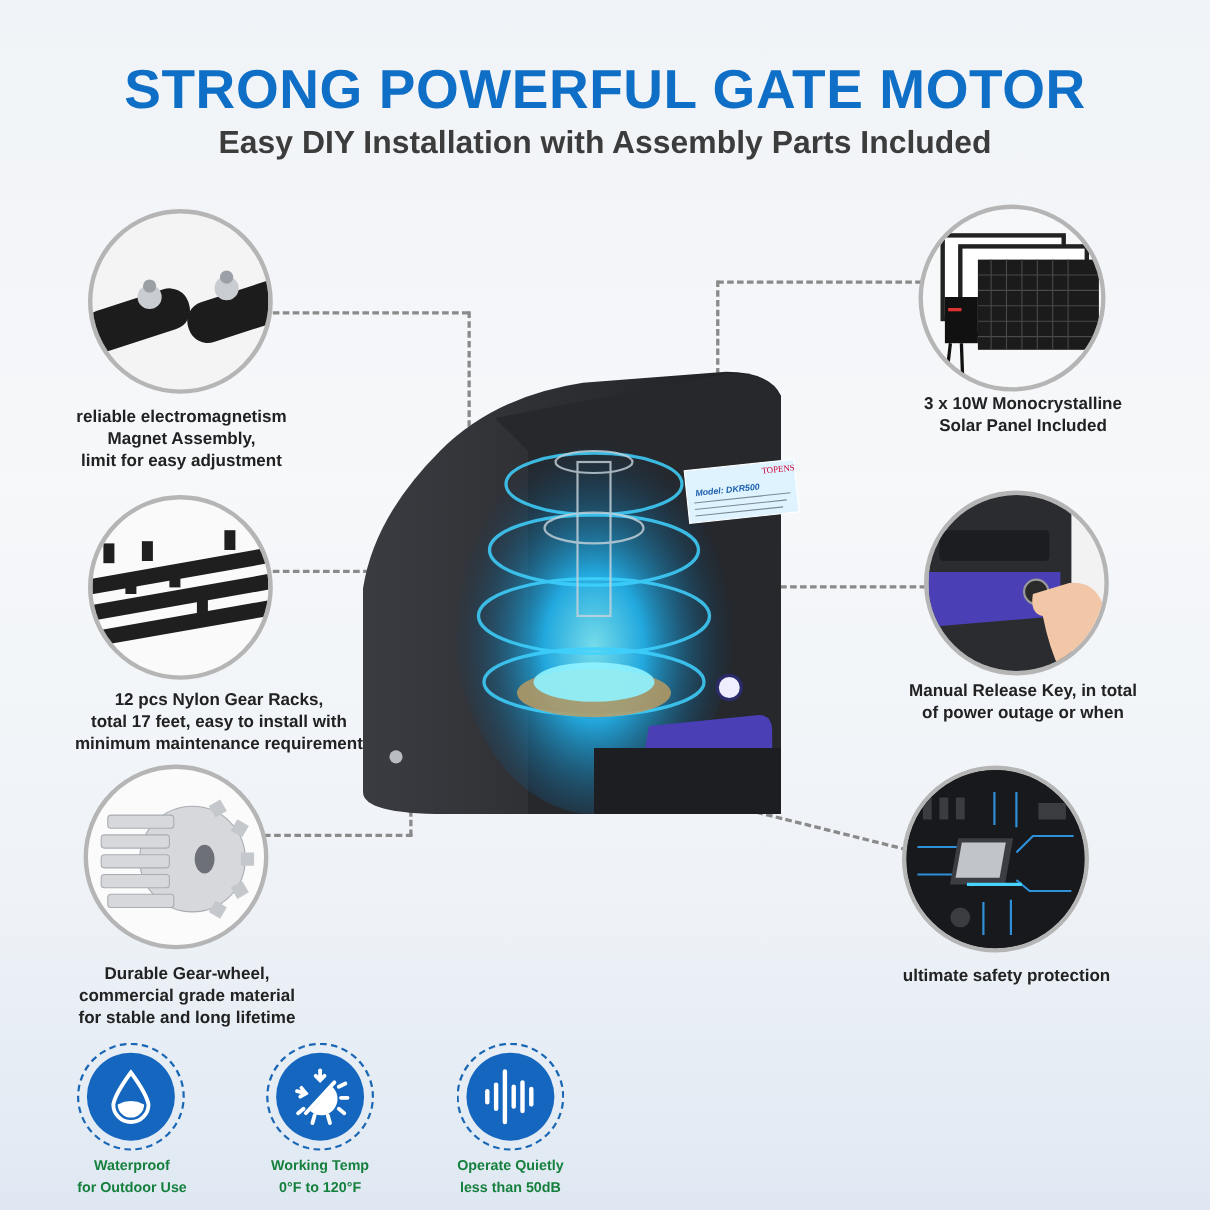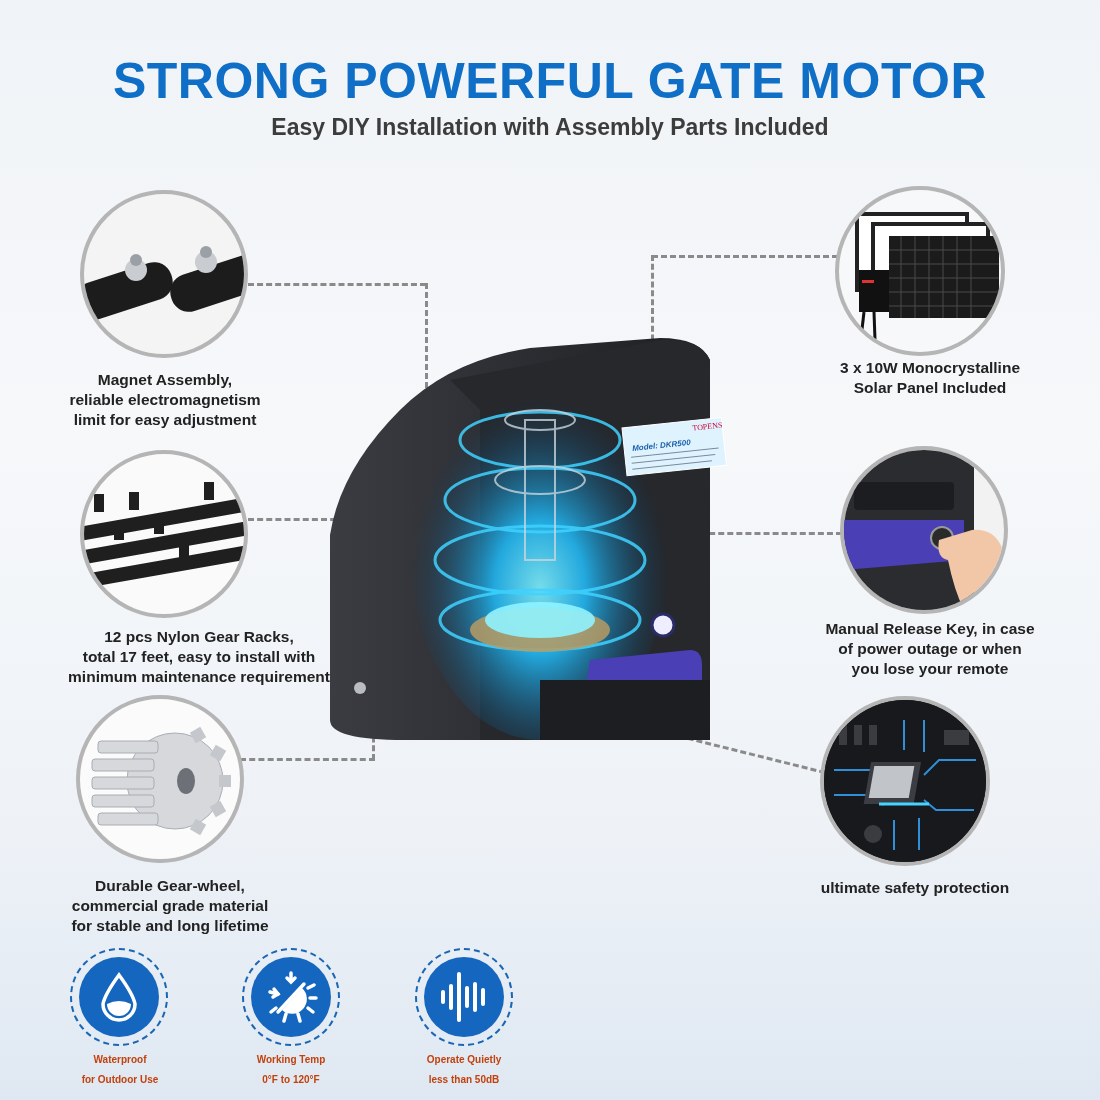--- a/index.html
+++ b/index.html
@@ -1,29 +1,29 @@
 <!DOCTYPE html>
 <html><head>
 <meta charset="utf-8">
 <style>
   html,body{margin:0;padding:0;}
   body{width:1100px;height:1100px;overflow:hidden;position:relative;
     background:linear-gradient(180deg,#f0f3f7 0%,#f6f8fa 40%,#eef2f7 75%,#dfe8f2 100%);
     font-family:"Liberation Sans","DejaVu Sans",sans-serif;color:#1e1e1e;}
   .abs{position:absolute;}
   .title{left:0;top:52px;width:1100px;text-align:center;font-weight:bold;font-size:50px;letter-spacing:0.5px;color:#0f6fc6;}
-  .subtitle{left:0;top:114px;width:1100px;text-align:center;font-weight:bold;font-size:23px;color:#3c3c3c;}
+  .subtitle{left:0;top:114px;width:1100px;text-align:center;font-weight:bold;font-size:29px;color:#3c3c3c;}
   .circle{border-radius:50%;border:4px solid #b5b5b5;background:#fff;overflow:hidden;box-sizing:border-box;}
   .cap{text-align:center;font-weight:bold;font-size:15.5px;line-height:20px;color:#222;}
   .dash{position:absolute;border-color:#8a8a8a;border-style:dashed;border-width:0;}
   .h{border-top-width:3px;height:0;}
   .v{border-left-width:3px;width:0;}
   .badge{width:98px;height:98px;border-radius:50%;border:2px dashed #1966b5;box-sizing:border-box;display:flex;align-items:center;justify-content:center;}
   .badge-inner{width:80px;height:80px;border-radius:50%;background:#1566be;display:flex;align-items:center;justify-content:center;}
-  .bcap{text-align:center;font-weight:bold;font-size:10px;line-height:20px;color:#c2410c;}
+  .bcap{text-align:center;font-weight:bold;font-size:13px;line-height:20px;color:#15803d;}
 </style>
 </head>
 <body>
 
 <div class="abs title">STRONG POWERFUL GATE MOTOR</div>
 <div class="abs subtitle">Easy DIY Installation with Assembly Parts Included</div>
 
 <div class="dash h" style="left:248px;top:283px;width:178px;"></div>
 <div class="dash v" style="left:425px;top:283px;height:105px;"></div>
 <div class="dash h" style="left:248px;top:518px;width:152px;"></div>
@@ -39,22 +39,22 @@
   <svg width="160" height="160" viewBox="0 0 160 160">
     <rect x="-10" y="78" width="100" height="38" rx="18" fill="#1c1c1c" transform="rotate(-18 40 97)"></rect>
     <rect x="85" y="70" width="100" height="38" rx="18" fill="#1c1c1c" transform="rotate(-18 135 89)"></rect>
     <circle cx="52" cy="76" r="11" fill="#c9ccd0"></circle>
       <circle cx="52" cy="66" r="6" fill="#9aa0a6"></circle>
     <circle cx="122" cy="68" r="11" fill="#c9ccd0"></circle>
       <circle cx="122" cy="58" r="6" fill="#9aa0a6"></circle>
   </svg>
 </div>
 <div class="abs cap" style="left:0;top:370px;width:330px;">
+  <div>reliable electromagnetism</div>
   <div>Magnet Assembly,</div>
-  <div>reliable electromagnetism</div>
   <div>limit for easy adjustment</div>
 </div>
 
 <div class="abs circle" style="left:80px;top:450px;width:168px;height:168px;background:#fafafa;">
   <svg width="160" height="160" viewBox="0 0 160 160">
     <g fill="#1f1f1f">
       <rect x="-10" y="58" width="190" height="14" transform="rotate(-10 80 65)"></rect>
       <rect x="-10" y="82" width="190" height="14" transform="rotate(-10 80 89)"></rect>
       <rect x="-10" y="106" width="190" height="14" transform="rotate(-10 80 113)"></rect>
       <rect x="10" y="40" width="10" height="18"></rect>
@@ -130,23 +130,22 @@
 <div class="abs circle" style="left:840px;top:446px;width:168px;height:168px;background:#f2f2f2;">
   <svg width="160" height="160" viewBox="0 0 160 160">
     <rect x="0" y="0" width="130" height="160" fill="#2b2c30"></rect>
     <rect x="10" y="32" width="100" height="28" rx="4" fill="#1c1d20"></rect>
     <path d="M0 70 L120 70 L120 110 L0 120 Z" fill="#4a3fb5"></path>
     <circle cx="98" cy="88" r="11" fill="#2a2a2a" stroke="#999" stroke-width="2"></circle>
     <path d="M95 90 L128 80 Q150 78 158 98 L160 160 L120 160 Q110 140 104 110 Q92 108 95 90 Z" fill="#f1c7a8"></path>
   </svg>
 </div>
 <div class="abs cap" style="left:770px;top:619px;width:320px;">
-  <div>Manual Release Key, in case</div>
+  <div>Manual Release Key, in total</div>
   <div>of power outage or when</div>
-  <div>you lose your remote</div>
 </div>
 
 <div class="abs circle" style="left:820px;top:696px;width:170px;height:170px;background:#1a1c20;">
   <svg width="162" height="162" viewBox="0 0 162 162">
     <rect width="162" height="162" fill="#17191d"></rect>
     <g stroke="#2f8fd8" stroke-width="2" fill="none">
       <path d="M10 70 L50 70 L62 82"></path>
         <path d="M10 95 L45 95 L60 105"></path>
         <path d="M152 60 L115 60 L100 75"></path>
       <path d="M150 110 L112 110 L100 100"></path>

